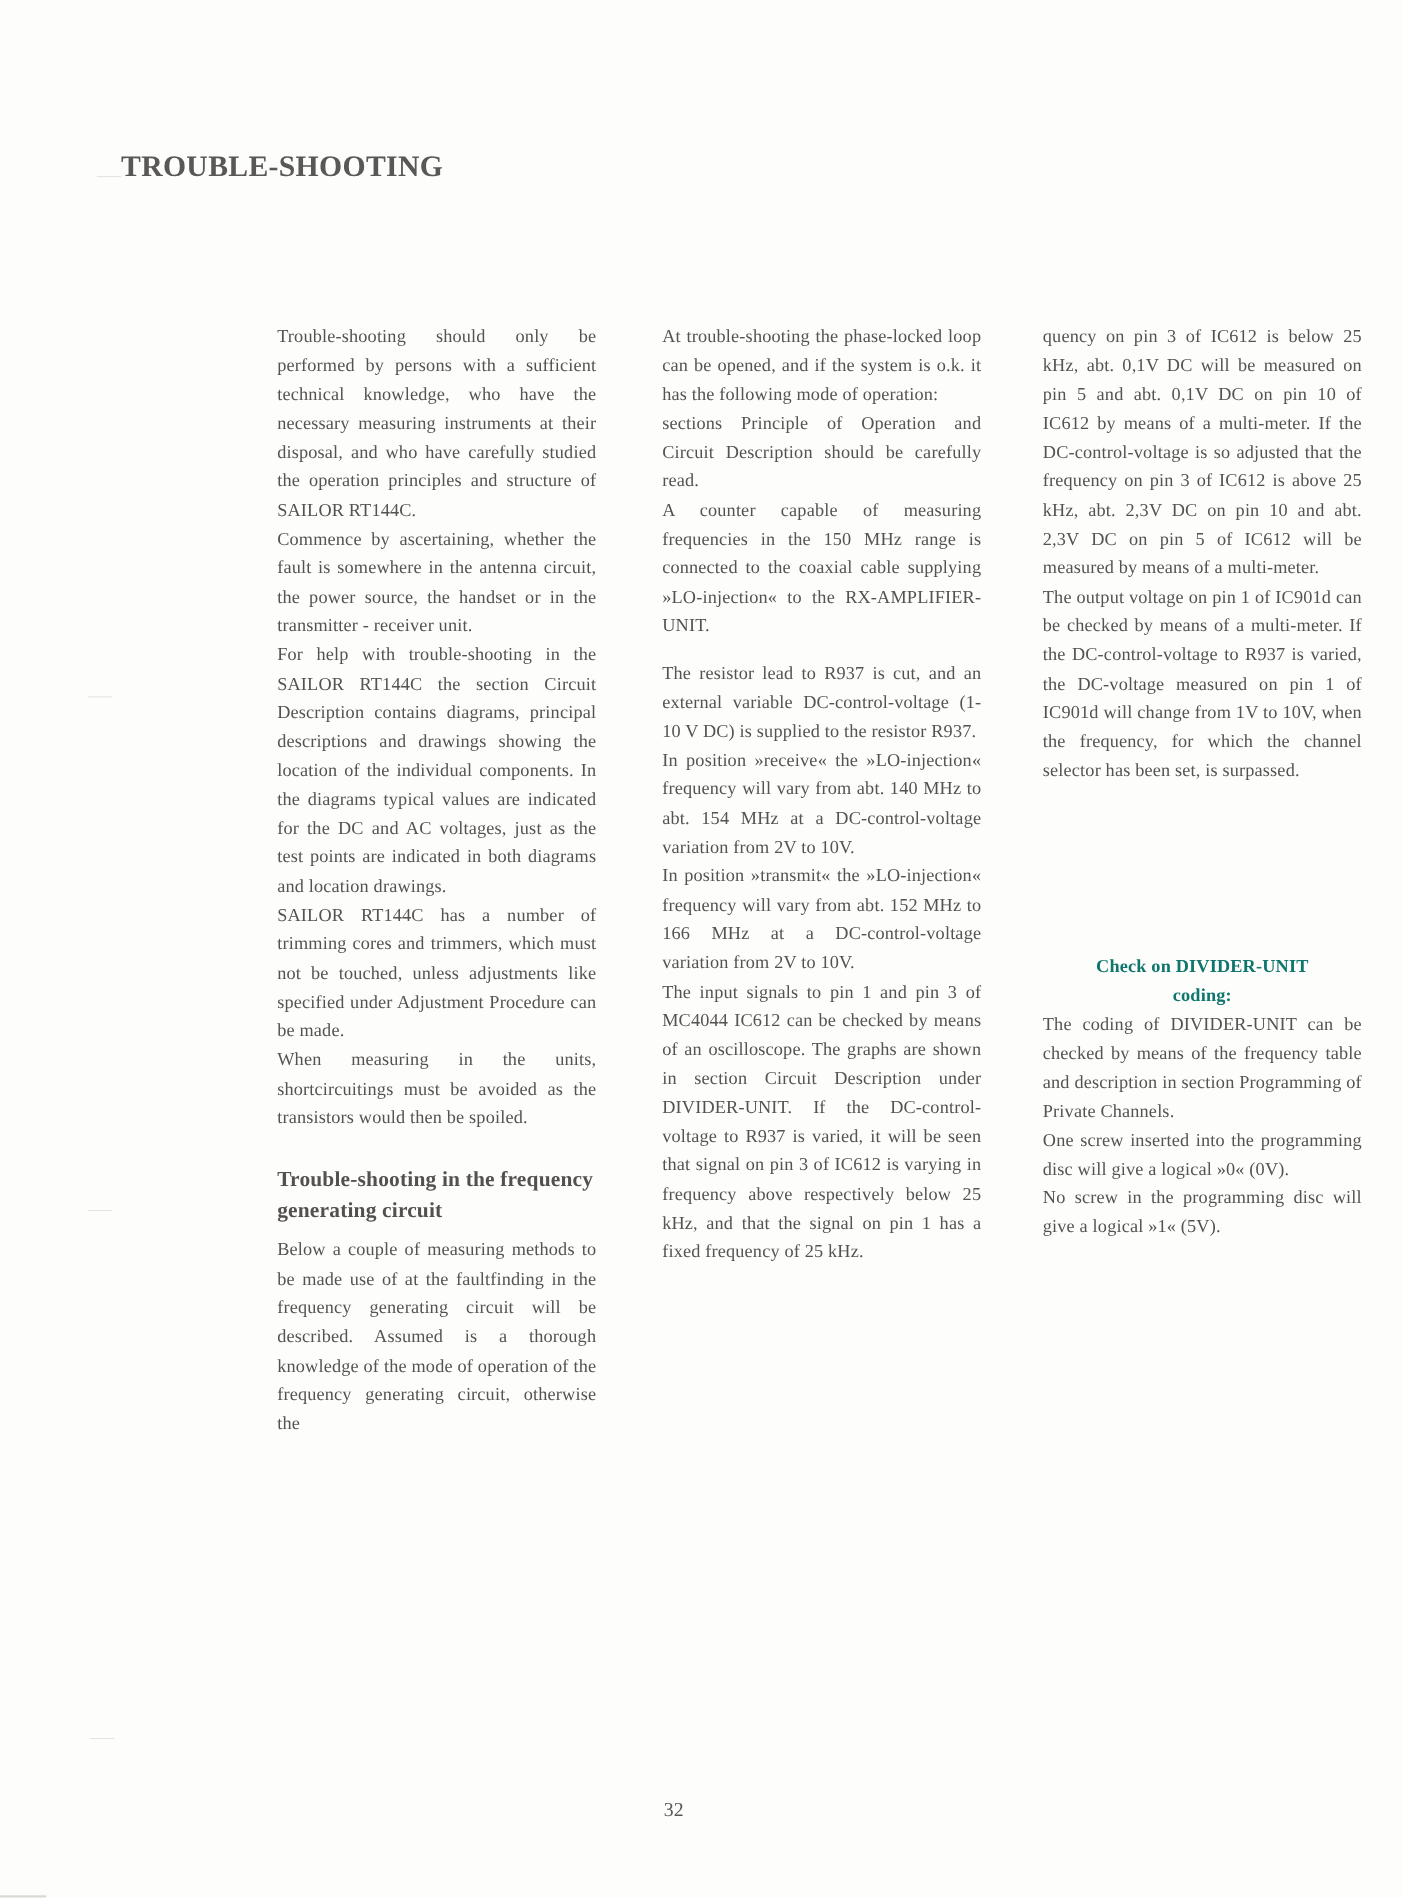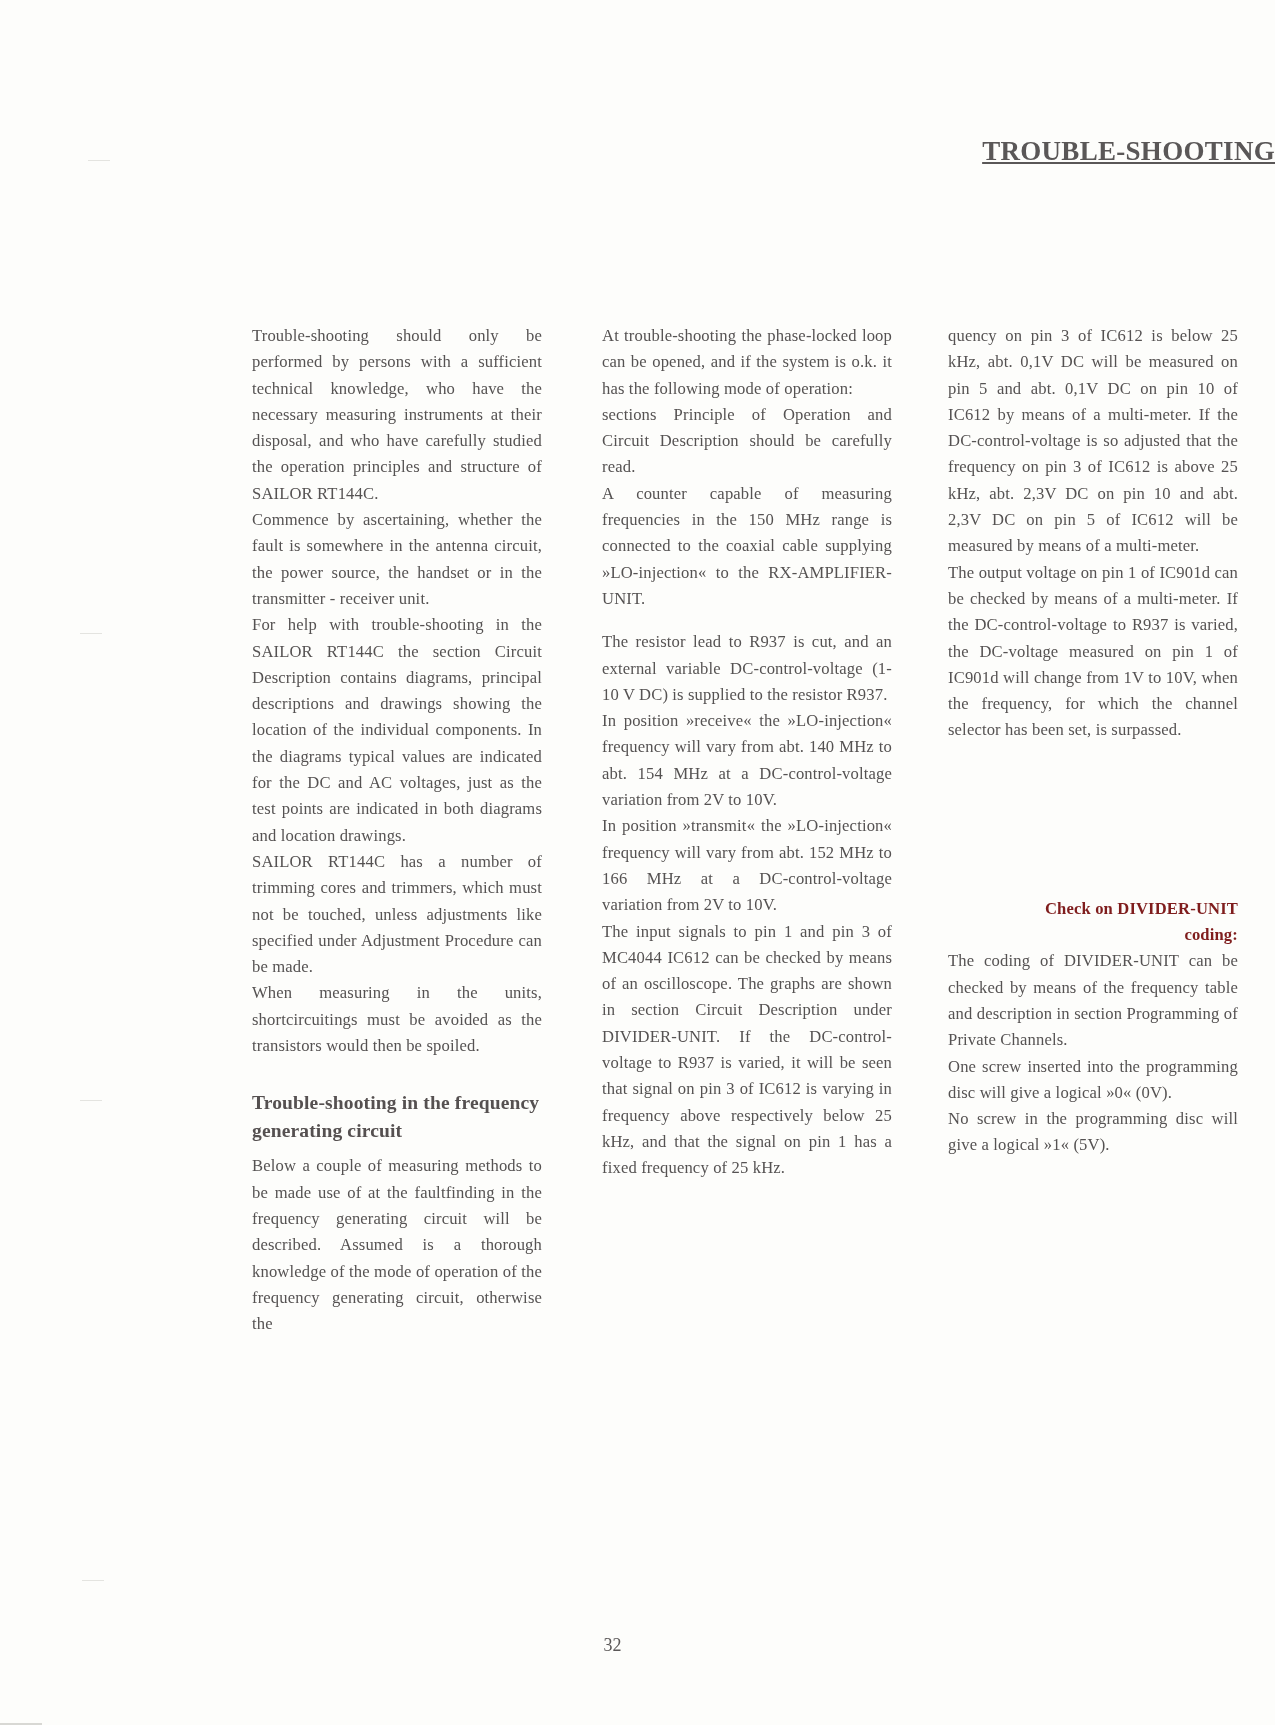--- a/index.html
+++ b/index.html
@@ -15,37 +15,35 @@
     font-family: "Liberation Serif", "DejaVu Serif", serif;
     color: #555252;
   }
   .page-title {
     position: absolute;
     top: 136px;
     left: 0;
     width: 1275px;
     padding-left: 110px;
     box-sizing: border-box;
-    text-align: right;
+    text-align: left;
     font-weight: bold;
     font-size: 27px;
     letter-spacing: 0.3px;
     color: #5a5757;
     margin: 0;
-    text-decoration: underline;
   }
   .column {
     position: absolute;
     top: 293px;
     width: 290px;
     font-size: 16.6px;
     line-height: 26.3px;
     text-align: justify;
     letter-spacing: 0.15px;
-    margin-top: 30px;
   }
   .col-1 { left: 252px; }
   .col-2 { left: 602px; }
   .col-3 { left: 948px; }
   .column p {
     margin: 0;
   }
   .gap {
     height: 17px;
   }
@@ -54,22 +52,22 @@
     font-size: 19.5px;
     line-height: 28px;
     color: #555050;
     margin: 30px 0 8px 0;
     text-align: left;
   }
   .sub-heading {
     font-weight: bold;
     font-size: 16.6px;
     line-height: 26.3px;
-    color: #7f1d1d;
-    text-align: right;
+    color: #0f766e;
+    text-align: center;
   }
   .col-3 .sub-heading-wrap {
     margin-top: 152px;
   }
   .page-number {
     position: absolute;
     top: 1635px;
     left: 0;
     width: 1115px;
     padding-left: 110px;

